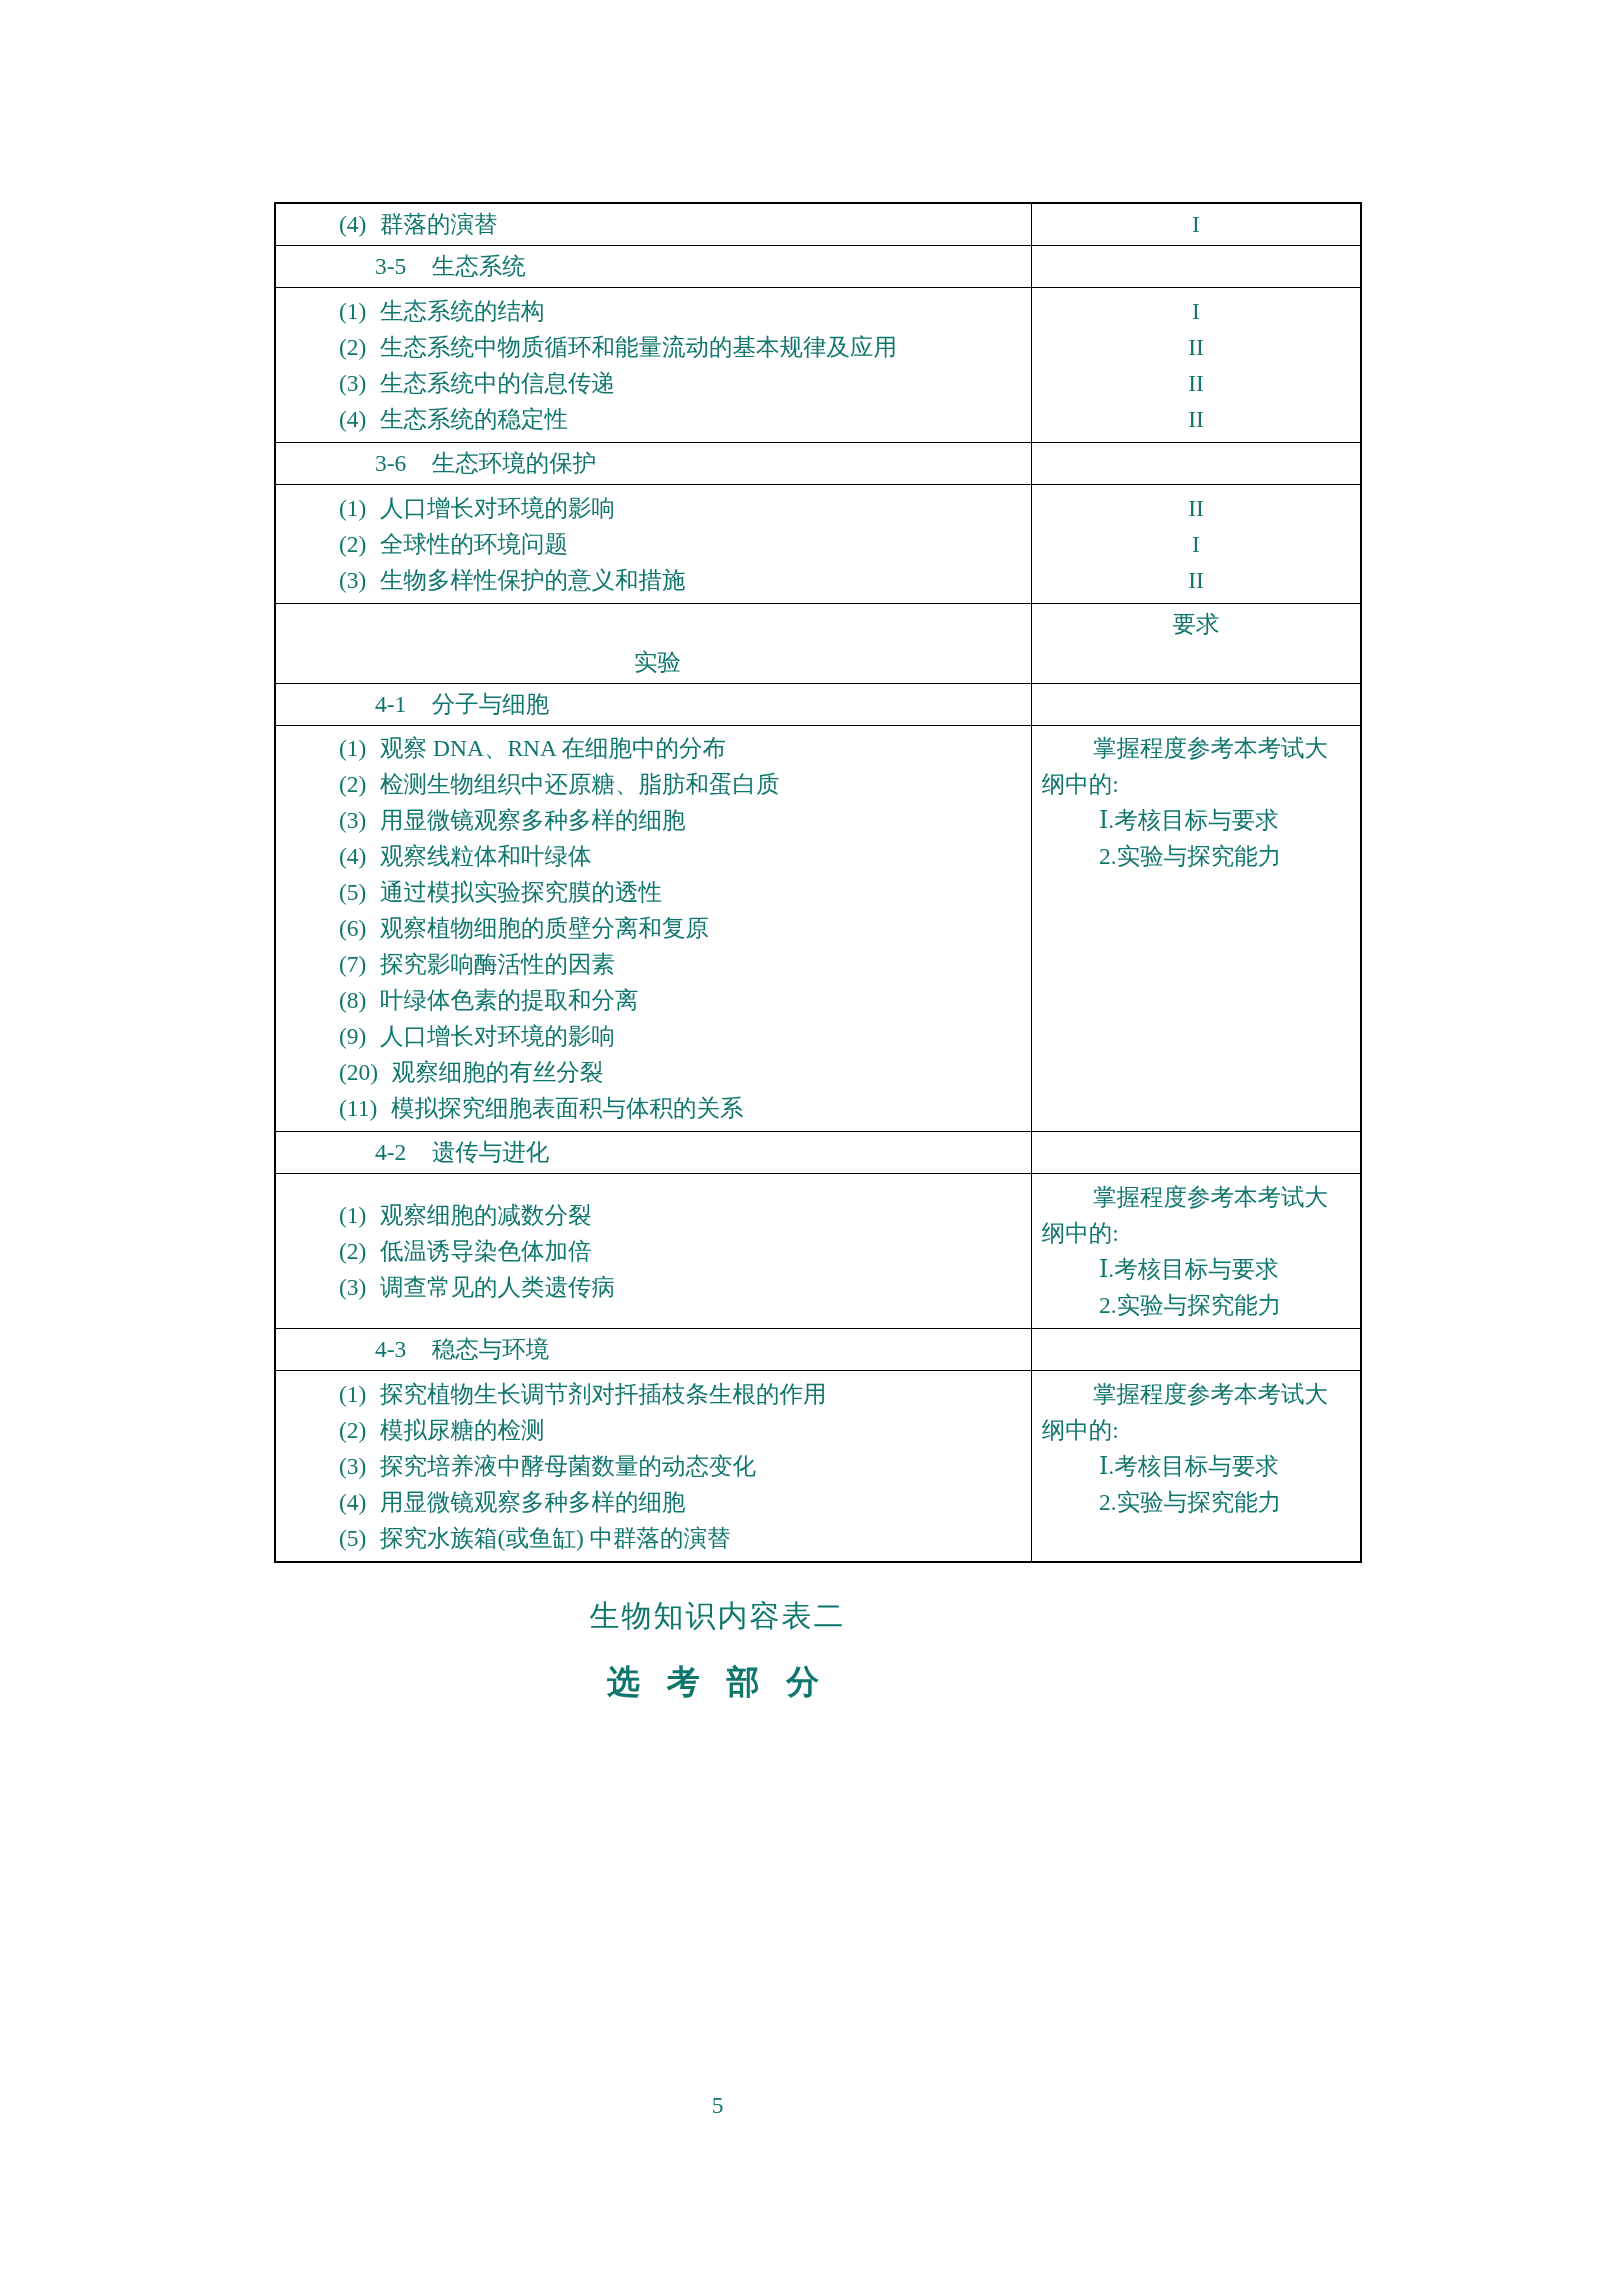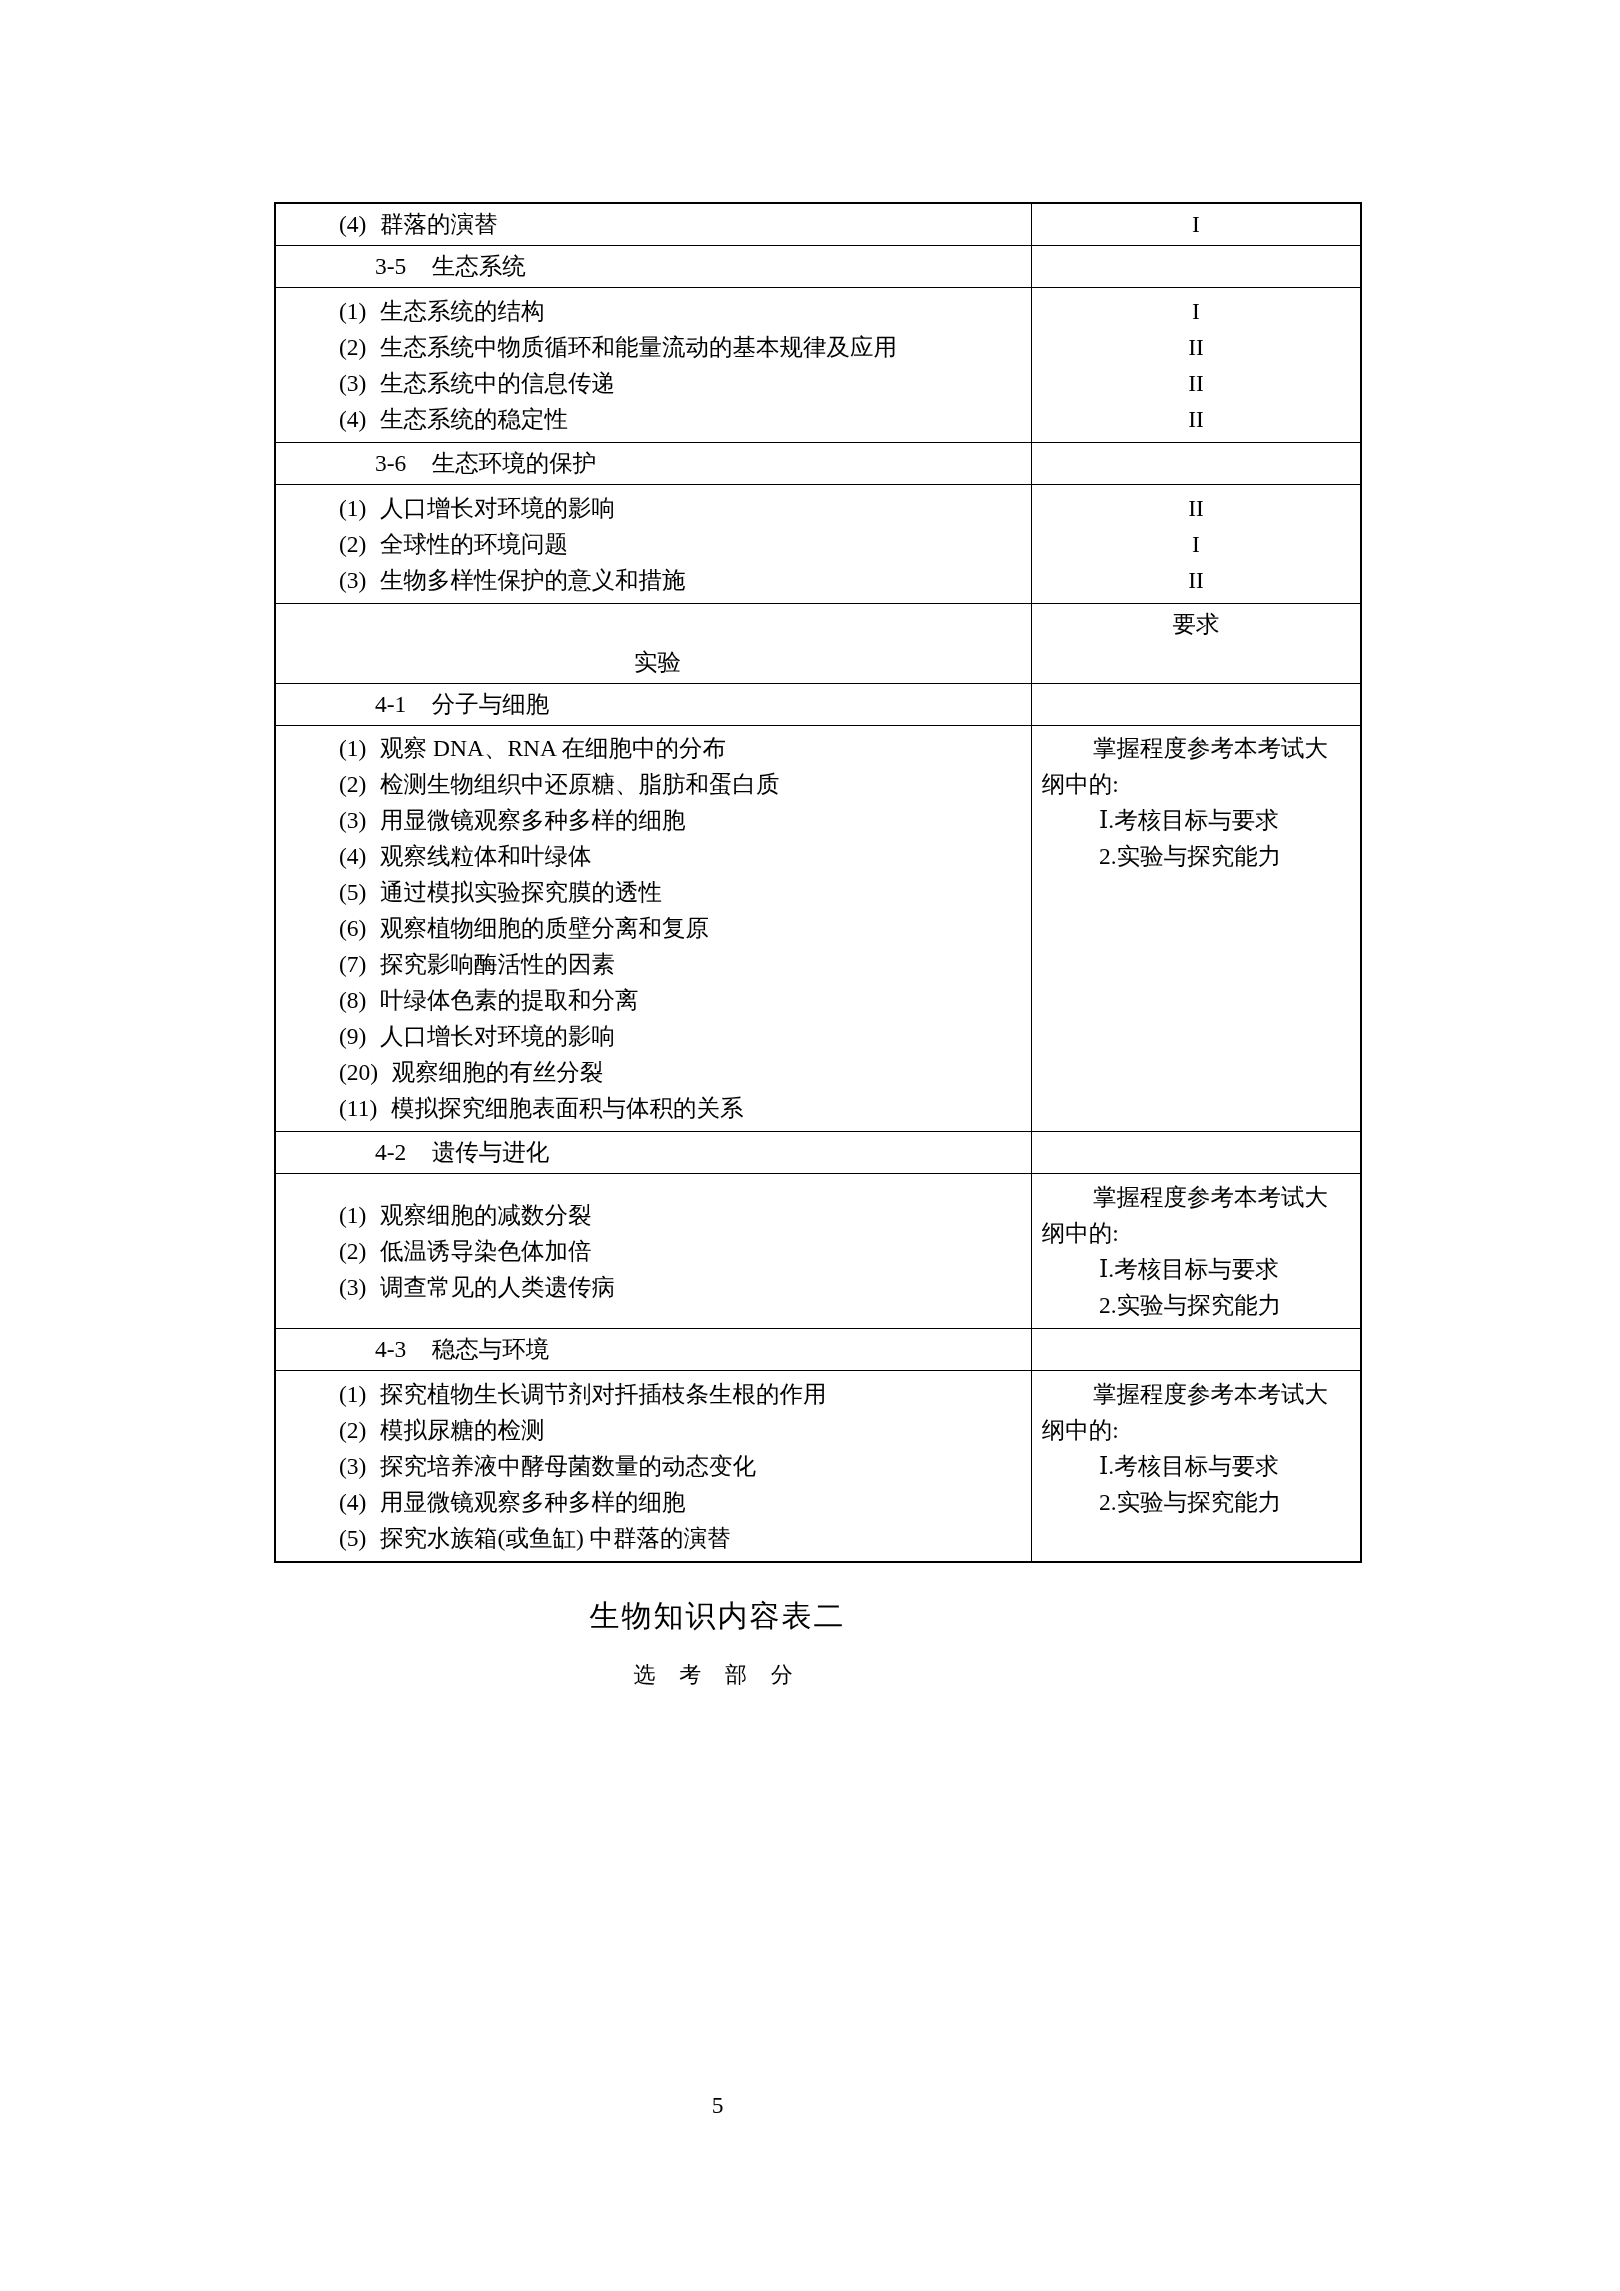--- a/index.html
+++ b/index.html
@@ -1,21 +1,21 @@
 <!DOCTYPE html>
 <html><head>
 <meta charset="utf-8">
 <style>
   * { margin:0; padding:0; box-sizing:border-box; }
   html,body { background:#ffffff; }
   .page {
     position:relative;
     width:1435px; height:2292px;
     background:#ffffff;
-    color:#000000;
+    color:#0f766e;
     font-family:"Liberation Serif","DejaVu Serif",serif;
     font-size:23.5px;
     overflow:hidden;
   }
   .doc-table {
     position:absolute;
     left:274px; top:202px;
     width:1088px;
     border:2px solid #000;
   }
@@ -50,21 +50,21 @@
     position:absolute; left:0; right:0; top:1596px;
     text-align:center;
     font-family:"Liberation Sans","DejaVu Sans",sans-serif;
     font-weight:400; font-size:30px;
     letter-spacing:2px;
   }
   .h2 {
     position:absolute; left:0; right:0; top:1660px;
     text-align:center;
     font-family:"Liberation Sans","DejaVu Sans",sans-serif;
-    font-weight:400; font-size:22px;
+    font-weight:700; font-size:33px;
     letter-spacing:8.8px;
   }
   .pageno {
     position:absolute; left:0; right:0; top:2092px;
     text-align:center;
     font-size:23.5px;
   }
 </style>
 </head>
 <body>

